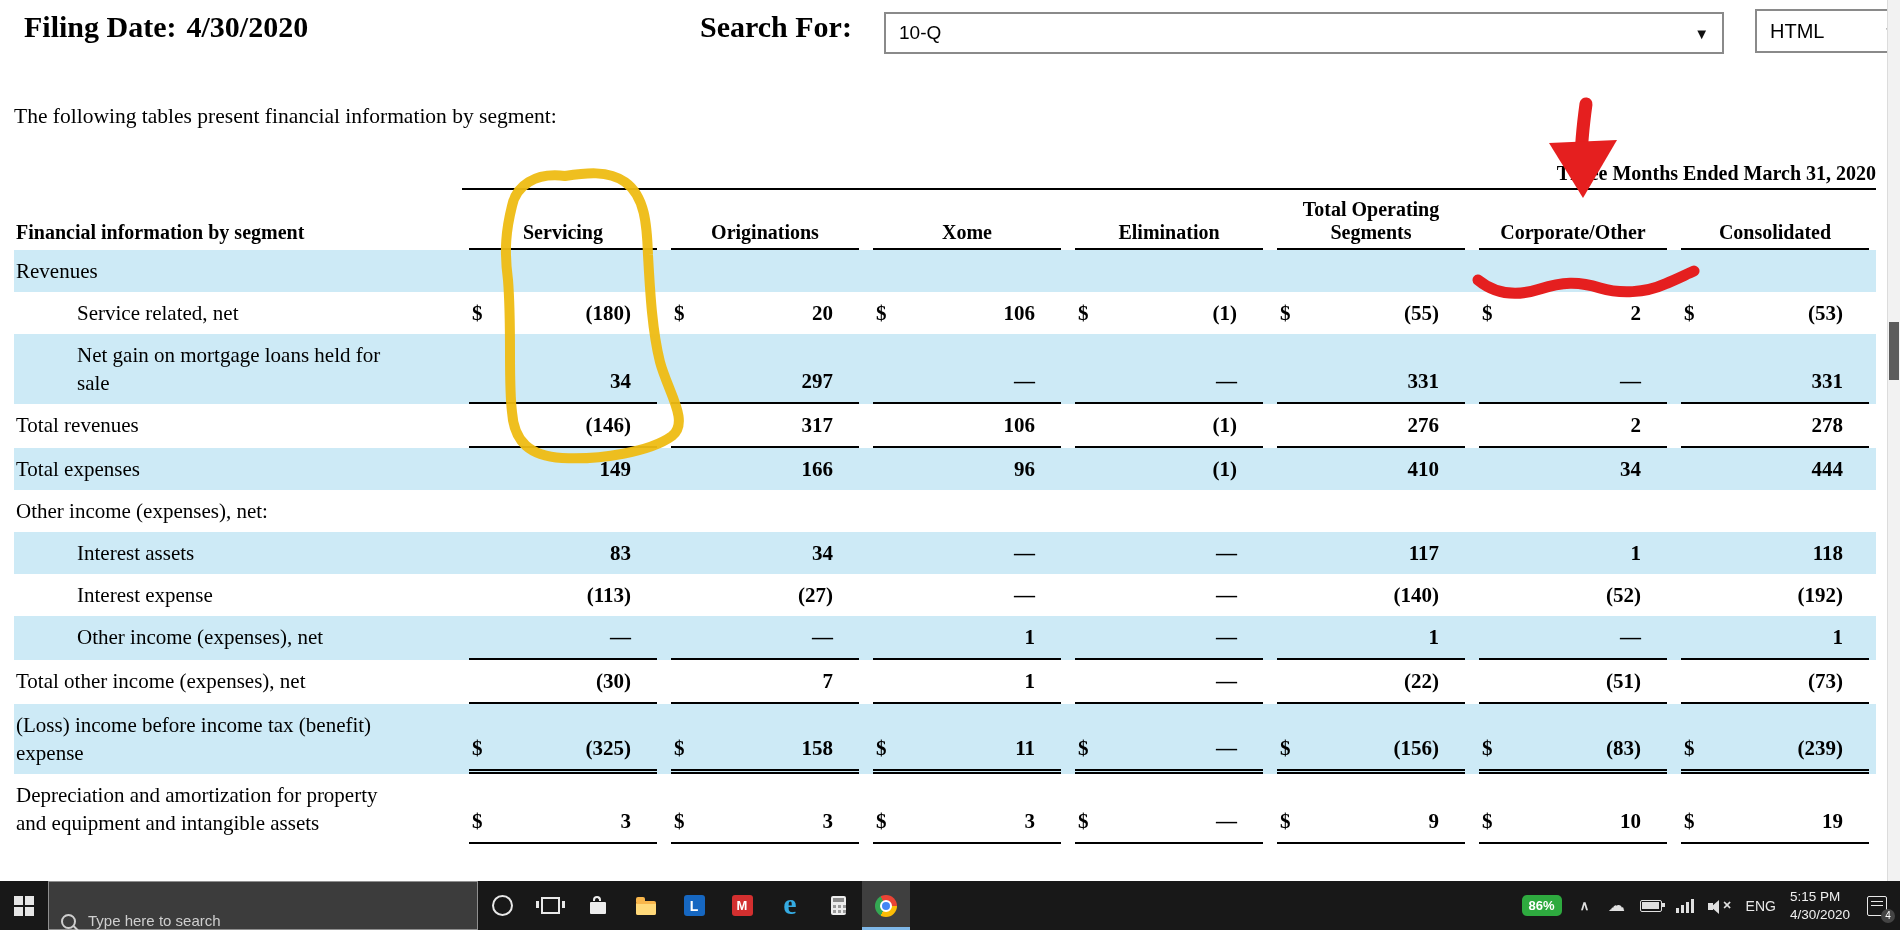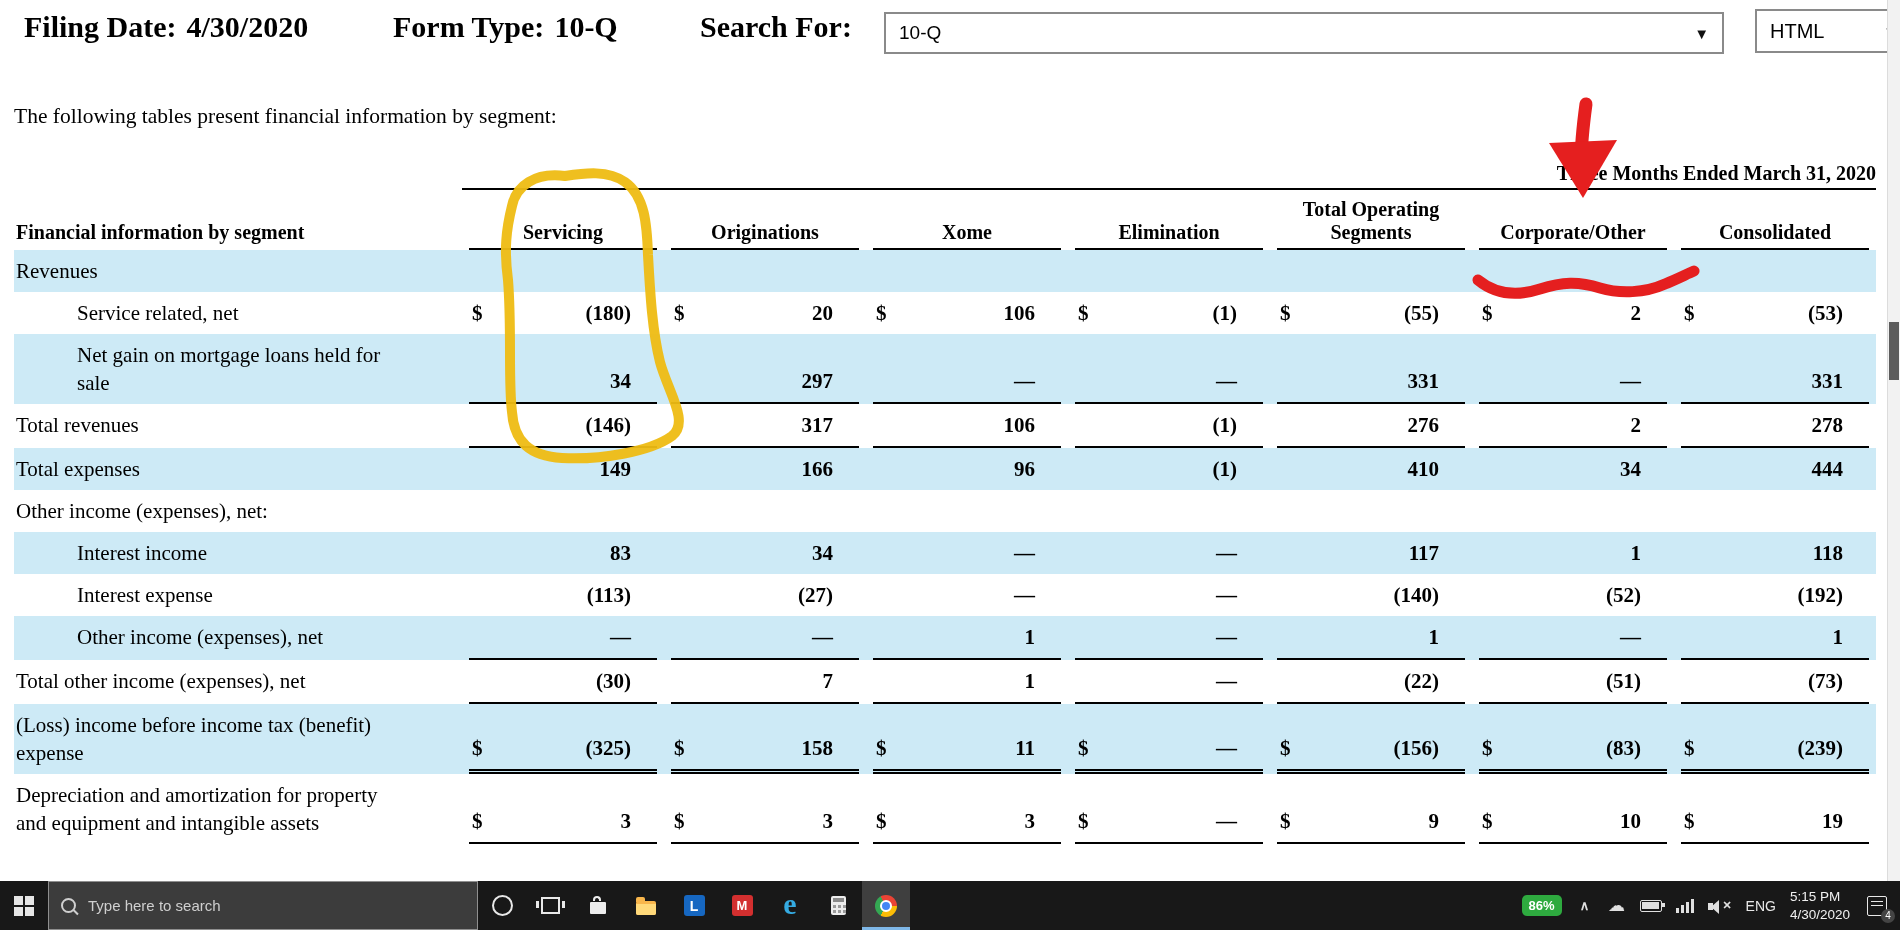--- a/index.html
+++ b/index.html
@@ -53,21 +53,21 @@
 
   
   .taskbar{position:absolute;left:0;bottom:0;width:100%;height:49px;background:#181818;
            display:flex;align-items:center;font-family:"Liberation Sans",sans-serif;z-index:100}
   .tb-btn{width:48px;height:49px;display:flex;align-items:center;justify-content:center;
           position:relative;flex:0 0 auto}
   .tb-btn.active{background:#3f3f3f;box-shadow:inset 0 -3px 0 0 #7fb8e8}
   .winlogo{display:grid;grid-template-columns:9px 9px;grid-template-rows:9px 9px;gap:2px}
   .winlogo i{background:#e6e6e6}
   .searchbox{width:430px;height:49px;background:#3c3c3c;border:1px solid #8f8f8f;
-             display:flex;align-items:center;gap:12px;padding:0 12px;flex:0 0 auto;box-sizing:border-box}
+             display:flex;align-items:flex-end;gap:12px;padding:0 12px;flex:0 0 auto;box-sizing:border-box}
   .mag{width:11px;height:11px;border:2px solid #cfcfcf;border-radius:50%;position:relative;flex:0 0 auto}
   .mag::after{content:"";position:absolute;width:7px;height:2px;background:#cfcfcf;
               transform:rotate(45deg);left:9px;top:11px}
   .searchtext{color:#cfcfcf;font-size:15px}
   .cortana{width:17px;height:17px;border:2px solid #e8e8e8;border-radius:50%}
   .taskview{width:15px;height:13px;border:2px solid #e8e8e8;position:relative}
   .taskview::before,.taskview::after{content:"";position:absolute;top:2px;width:3px;height:7px;background:#e8e8e8}
   .taskview::before{left:-7px}.taskview::after{right:-7px}
   .store{width:16px;height:12px;background:#ededed;border-radius:1px;position:relative;margin-top:5px}
   .store::before{content:"";position:absolute;top:-6px;left:3px;width:8px;height:5px;
@@ -114,21 +114,20 @@
                   box-shadow:0 4px 0 #e8e8e8}
   .acbadge{position:absolute;right:-5px;bottom:-4px;width:14px;height:14px;border-radius:50%;
            background:#444;color:#fff;font-size:10px;font-weight:normal;display:flex;
            align-items:center;justify-content:center;font-style:normal}
 </style>
 </head>
 <body>
 
 <header class="topbar">
   <div class="tb-item" id="filing"><span>Filing Date:</span><span class="val">4/30/2020</span></div>
-  <div class="tb-item" id="formtype"><span>Form Type:</span><span class="val">10-Q</span></div>
   <div class="tb-item" id="searchfor">Search For:</div>
 </header>
 <div class="dropdown" id="search-dd">
   <span>10-Q</span>
   <span class="dd-arrow">▼</span>
 </div>
 <div class="dropdown" id="format-dd">
   <span>HTML</span>
   <span class="dd-arrow">▼</span>
 </div>
@@ -408,21 +407,21 @@
             <span class="cellval"></span>
           </div>
         </td>
         <td class="num">
           <div class="cellwrap">
             <span class="cellval"></span>
           </div>
         </td>
       </tr>
       <tr class="shaded">
-        <td class="label indent">Interest income</td>
+        <td class="label indent">Interest assets</td>
         <td class="num">
           <div class="cellwrap">
             <span class="cellval">83</span>
           </div>
         </td>
         <td class="num">
           <div class="cellwrap">
             <span class="cellval">34</span>
           </div>
         </td>

